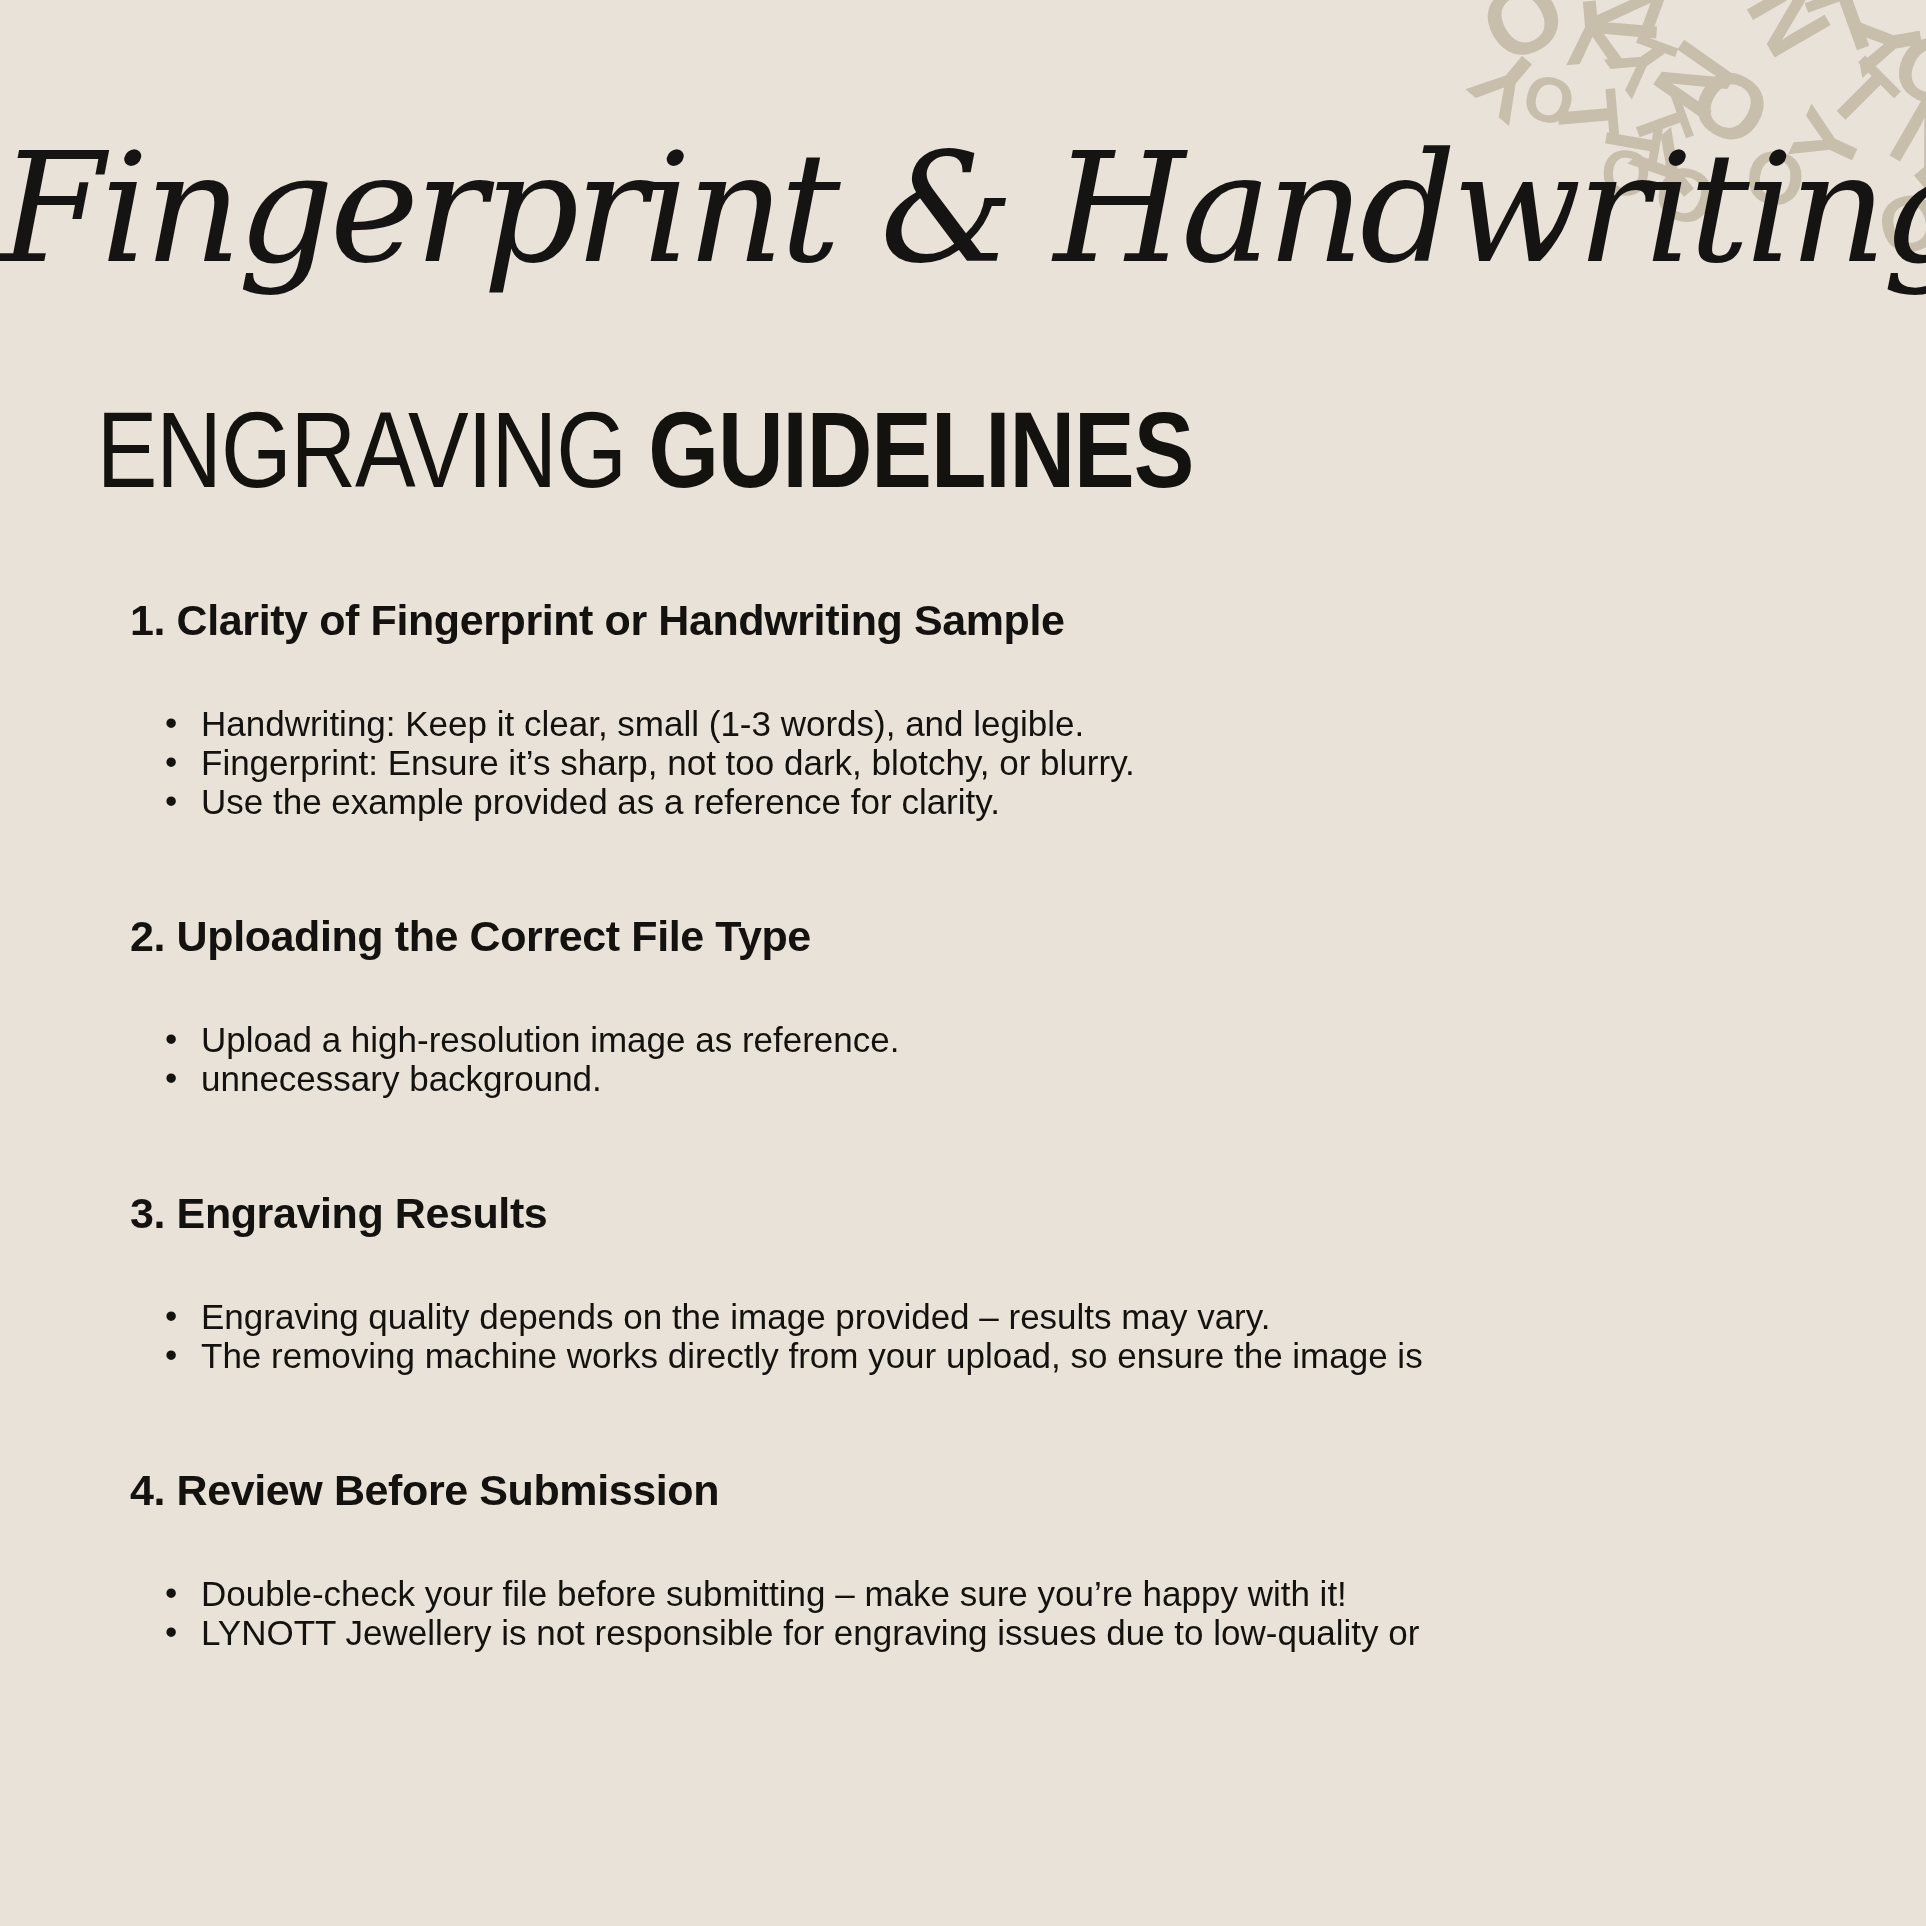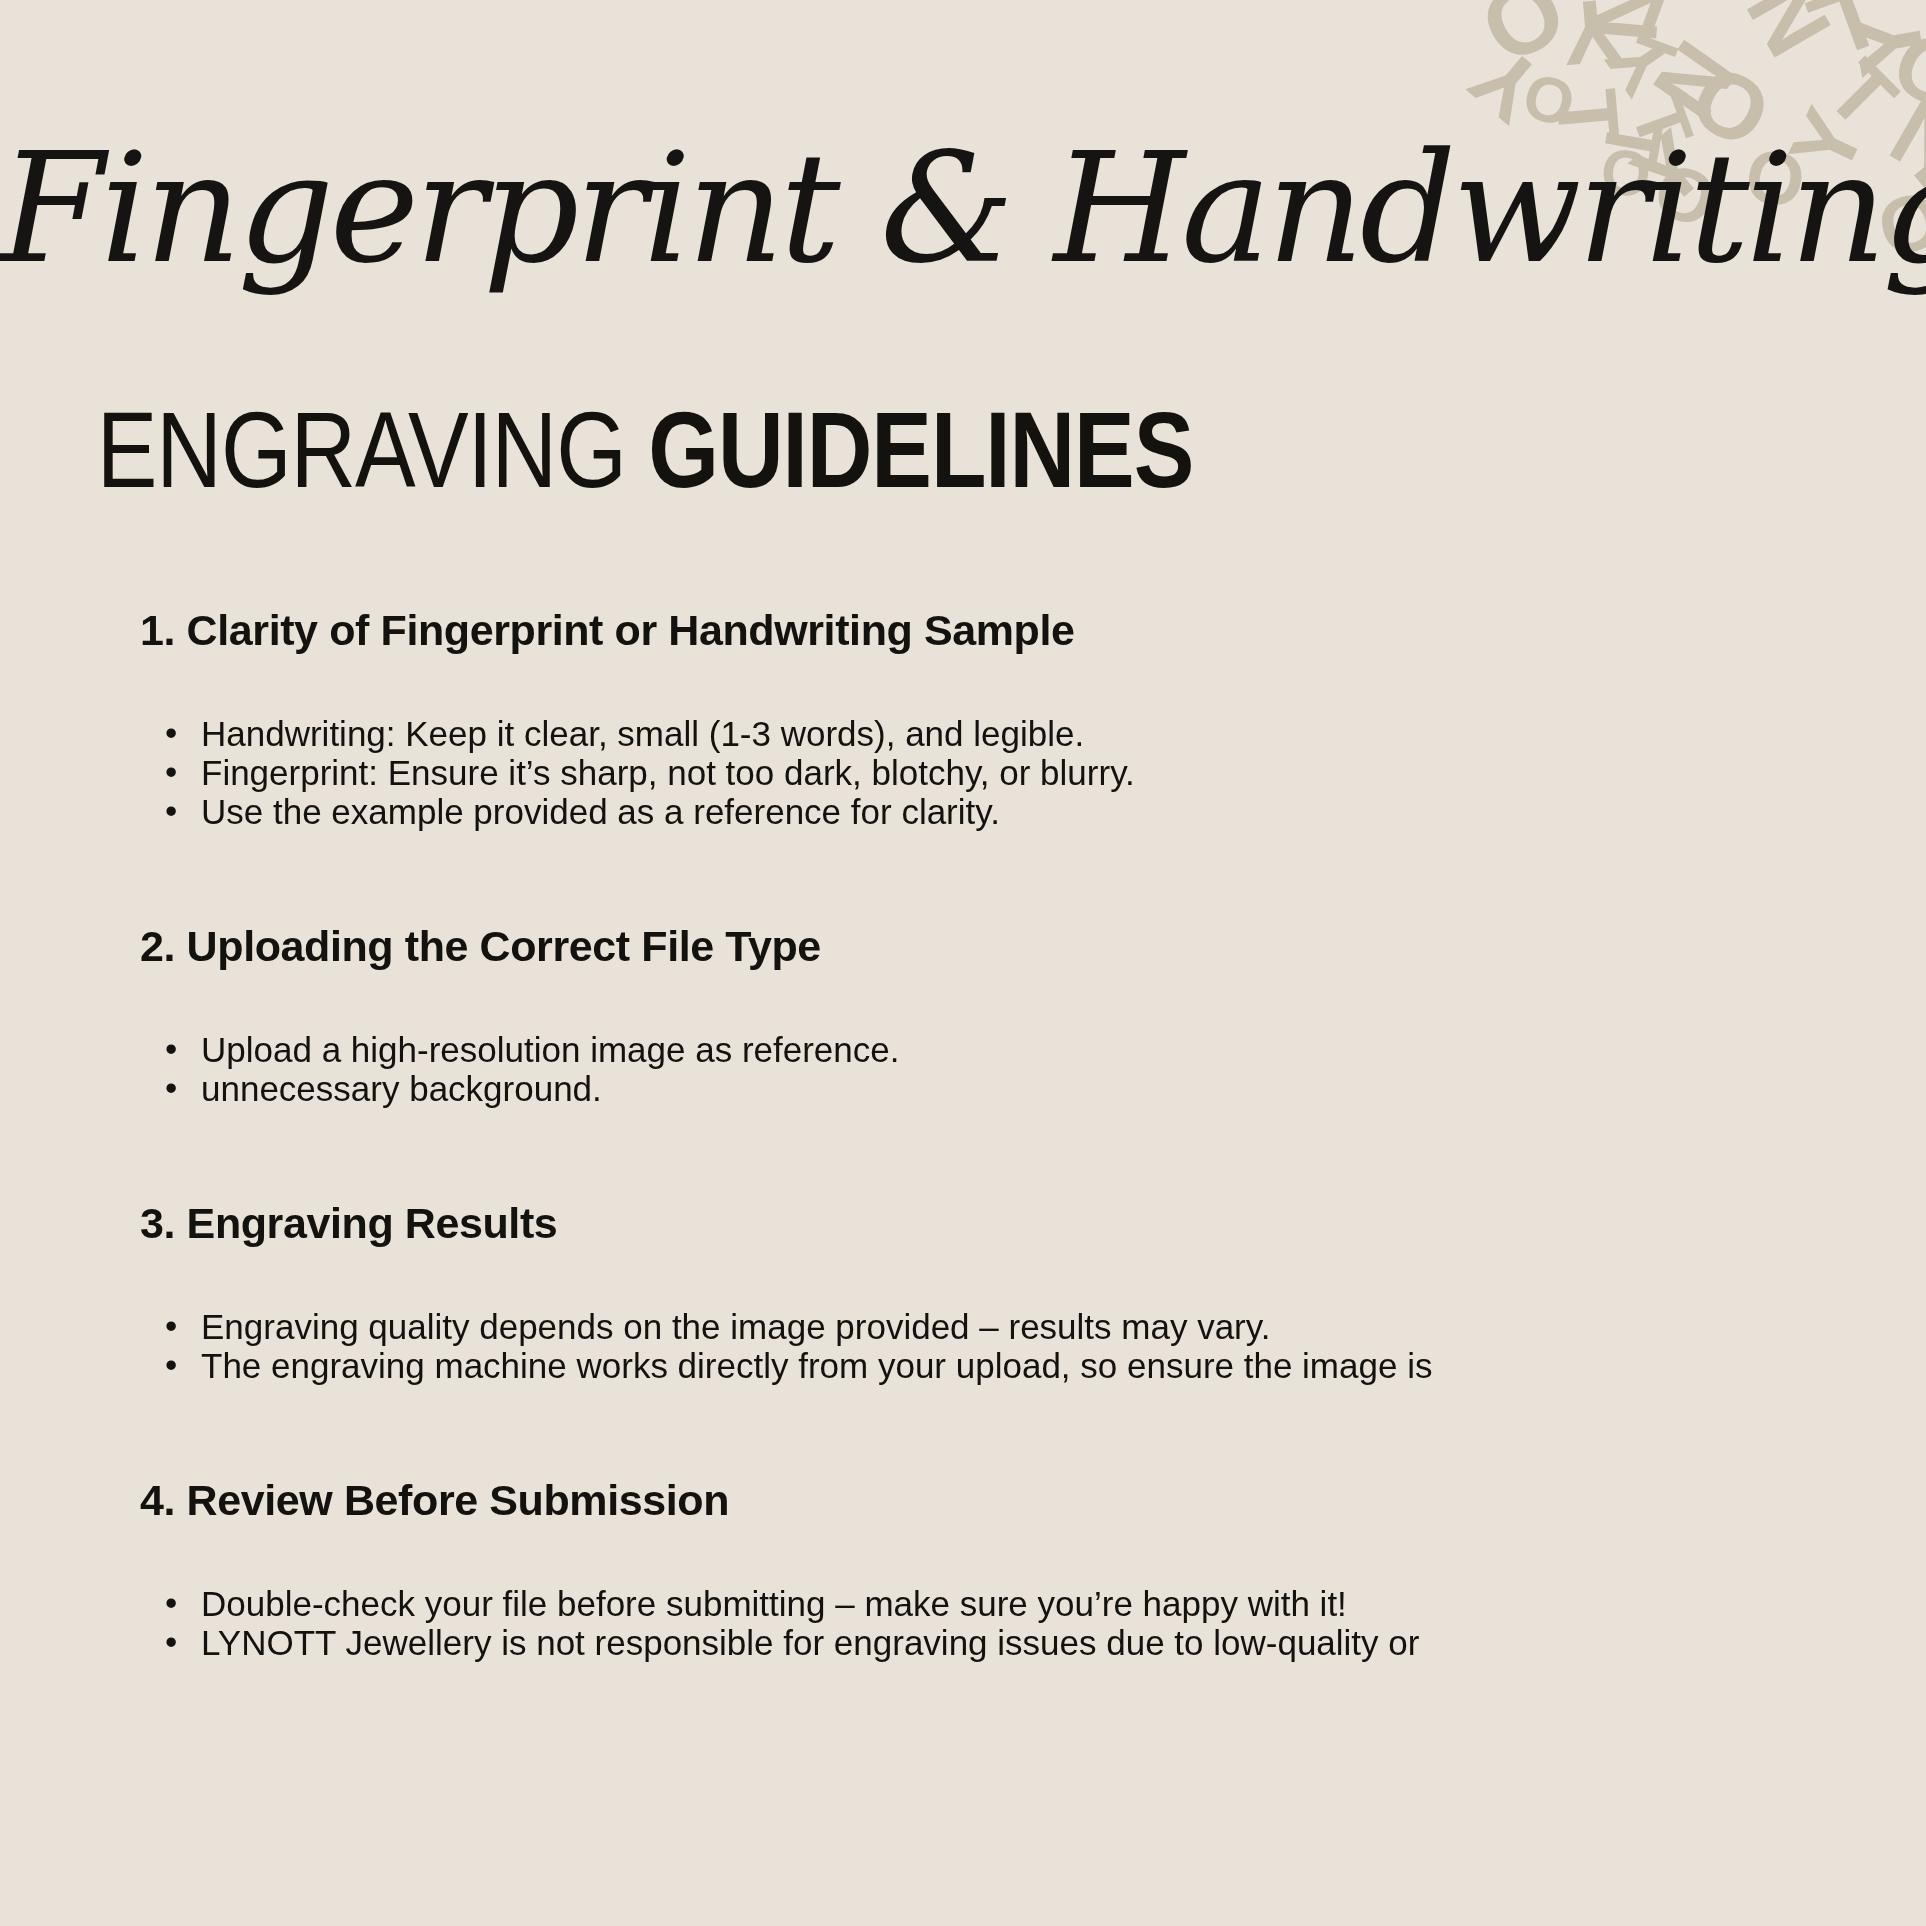--- a/index.html
+++ b/index.html
@@ -29,21 +29,21 @@
   .main-title .squeeze{
     display:inline-block;transform:scaleX(0.85);transform-origin:center;
     font-size:107px;line-height:1;letter-spacing:-1.3px;white-space:nowrap;color:#14120f;
   }
   .main-title .t-reg{font-weight:400;margin-right:26.5px;}
   .main-title .t-bold{font-weight:700;}
 
   
   .content{position:absolute;left:128px;top:597px;width:1674px;}
   .section h2{
-    margin:12px;font-size:43px;line-height:43px;font-weight:700;
+    margin:2px;font-size:43px;line-height:43px;font-weight:700;
     letter-spacing:-0.4px;color:#14120f;
   }
   .section + .section{margin-top:94px;}
   .section ul{list-style:none;margin:62px 0 0 0;padding:0;}
   .section li{
     position:relative;padding-left:73px;
     font-size:35px;line-height:39px;font-weight:400;color:#14120f;
   }
   .section li .dot{position:absolute;left:37px;top:-0.9px;}
   .section li .line{display:block;}
@@ -125,21 +125,21 @@
 
     <div class="section">
       <h2>3. Engraving Results</h2>
       <ul>
         <li>
           <span class="dot">•</span>
           <span class="line">Engraving quality depends on the image provided – results may vary.</span>
         </li>
         <li>
           <span class="dot">•</span>
-          <span class="line">The engraving machine works directly from your upload, so ensure the image is</span>
+          <span class="line">The removing machine works directly from your upload, so ensure the image is</span>
         </li>
       </ul>
     </div>
 
     <div class="section">
       <h2>4. Review Before Submission</h2>
       <ul>
         <li>
           <span class="dot">•</span>
           <span class="line">Double-check your file before submitting – make sure you’re happy with it!</span>

